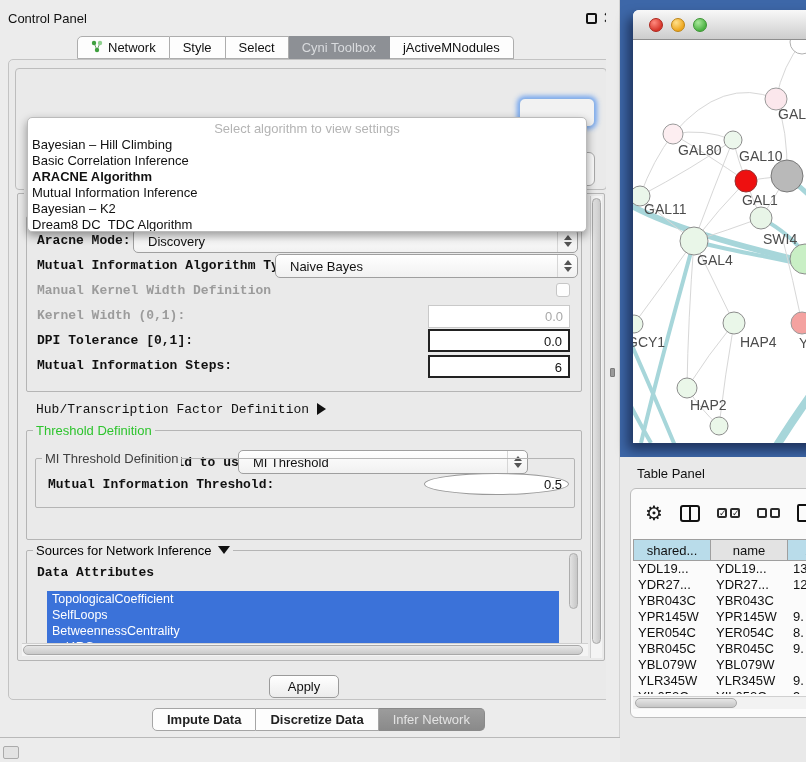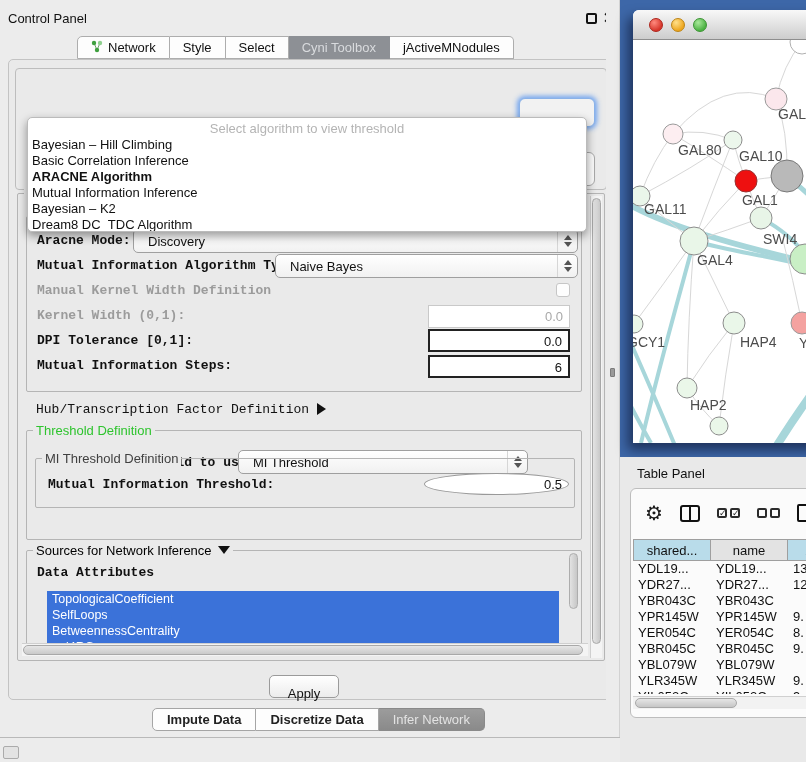--- a/index.html
+++ b/index.html
@@ -66,21 +66,21 @@
 
   #attr-list { position:absolute; left:20px; top:40px; width:512px; height:62px; background:#fff; overflow:hidden; }
   .attr-item { height:16px; line-height:16px; background:#3b72d9; color:#fff; font-size:12.5px; padding-left:5px; }
   #attr-scroll { position:absolute; right:3px; top:2px; width:9px; height:56px; background:linear-gradient(90deg,#e2e2e2,#c7c7c7); border:1px solid #adadad; border-radius:5px; }
 
   #v-scroll { position:absolute; left:572px; top:2px; width:12px; height:462px; background:#f4f4f4; border-left:1px solid #cfcfcf; }
   #v-thumb { position:absolute; left:1px; top:2px; width:9px; height:446px; background:linear-gradient(90deg,#e4e4e4,#c9c9c9); border:1px solid #a8a8a8; border-radius:5px; }
   #h-scroll { position:absolute; left:4px; top:449px; width:566px; height:13px; background:#f4f4f4; border-top:1px solid #cfcfcf; }
   #h-thumb { position:absolute; left:1px; top:1px; width:560px; height:10px; background:linear-gradient(#e6e6e6,#c9c9c9); border:1px solid #a8a8a8; border-radius:5px; }
 
-  #apply-btn { position:absolute; left:260px; top:615px; width:70px; height:23px; background:linear-gradient(#ffffff,#ececec); border:1px solid #9b9b9b; border-radius:5px; font-size:13px; color:#111; text-align:center; padding-top:10px; }
+  #apply-btn { position:absolute; left:260px; top:615px; width:70px; height:23px; background:linear-gradient(#ffffff,#ececec); border:1px solid #9b9b9b; border-radius:5px; font-size:13px; color:#111; text-align:center; padding-top:3px; }
 
   #bottom-tabs { position:absolute; left:143px; top:648px; height:23px; display:flex; }
   .btab { height:23px; padding:0 14px; display:flex; align-items:center; background:#fdfdfd; border:1px solid #a5a5a5; border-left:none; font-size:13px; font-weight:bold; color:#222; }
   .btab:first-child { border-left:1px solid #a5a5a5; border-radius:5px 0 0 5px; }
   .btab:last-child { border-radius:0 5px 5px 0; }
   .btab.sel { background:linear-gradient(#9c9c9c,#8a8a8a); color:#e3e3e3; border-color:#8a8a8a; font-weight:normal; }
 
   #bottom-line { position:absolute; left:0; top:737px; width:806px; height:1px; background:#b9b9b9; }
   #mini-btn { position:absolute; left:3px; top:746px; width:16px; height:13px; background:#e3e3e3; border:1px solid #ababab; border-radius:2px; }
 
@@ -243,21 +243,21 @@
     </div>
 
     <div id="apply-btn">Apply</div>
     <div id="bottom-tabs">
         <div class="btab">Impute Data</div>
         <div class="btab">Discretize Data</div>
         <div class="btab sel">Infer Network</div>
       </div>
 
     <div id="algo-dropdown">
-      <div id="algo-placeholder">Select algorithm to view threshold</div>
+      <div id="algo-placeholder">Select algorithm to view settings</div>
       <div id="algo-items">
           <div class="algo-item">Bayesian – Hill Climbing</div>
           <div class="algo-item">Basic Correlation Inference</div>
           <div class="algo-item bold">ARACNE Algorithm</div>
           <div class="algo-item">Mutual Information Inference</div>
           <div class="algo-item">Bayesian – K2</div>
           <div class="algo-item">Dream8 DC_TDC Algorithm</div>
         </div>
     </div>
   </div>

